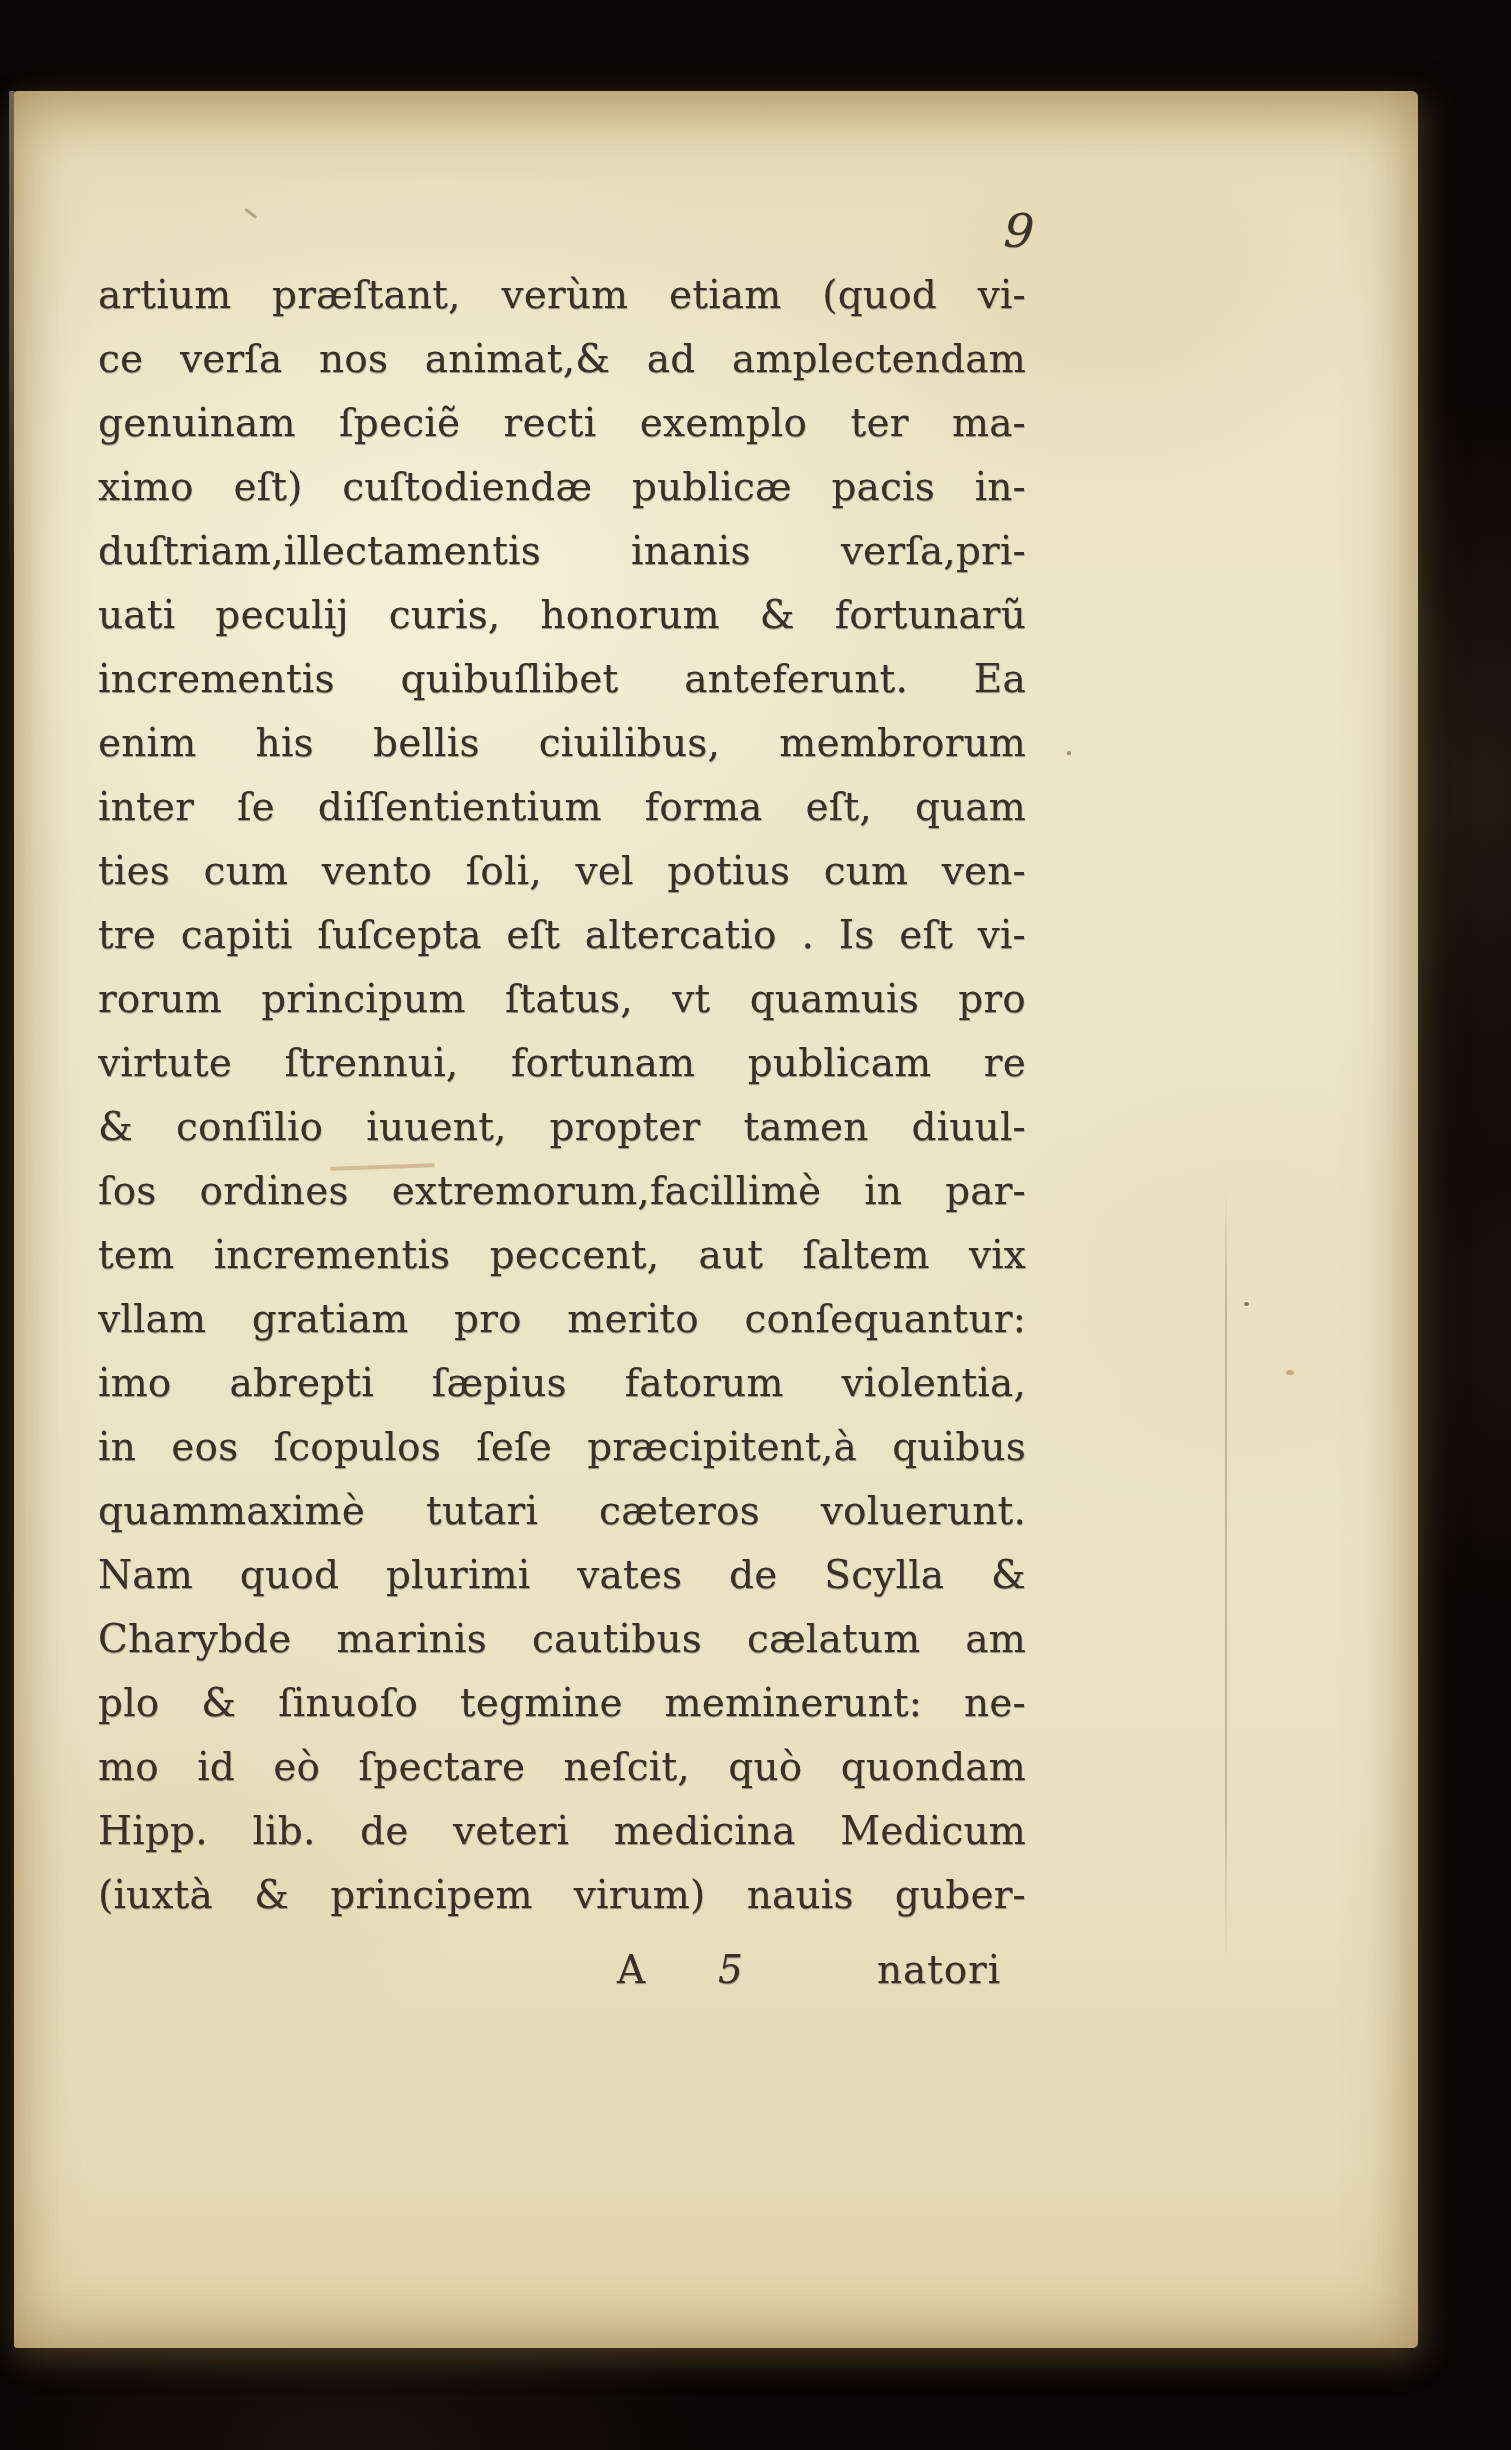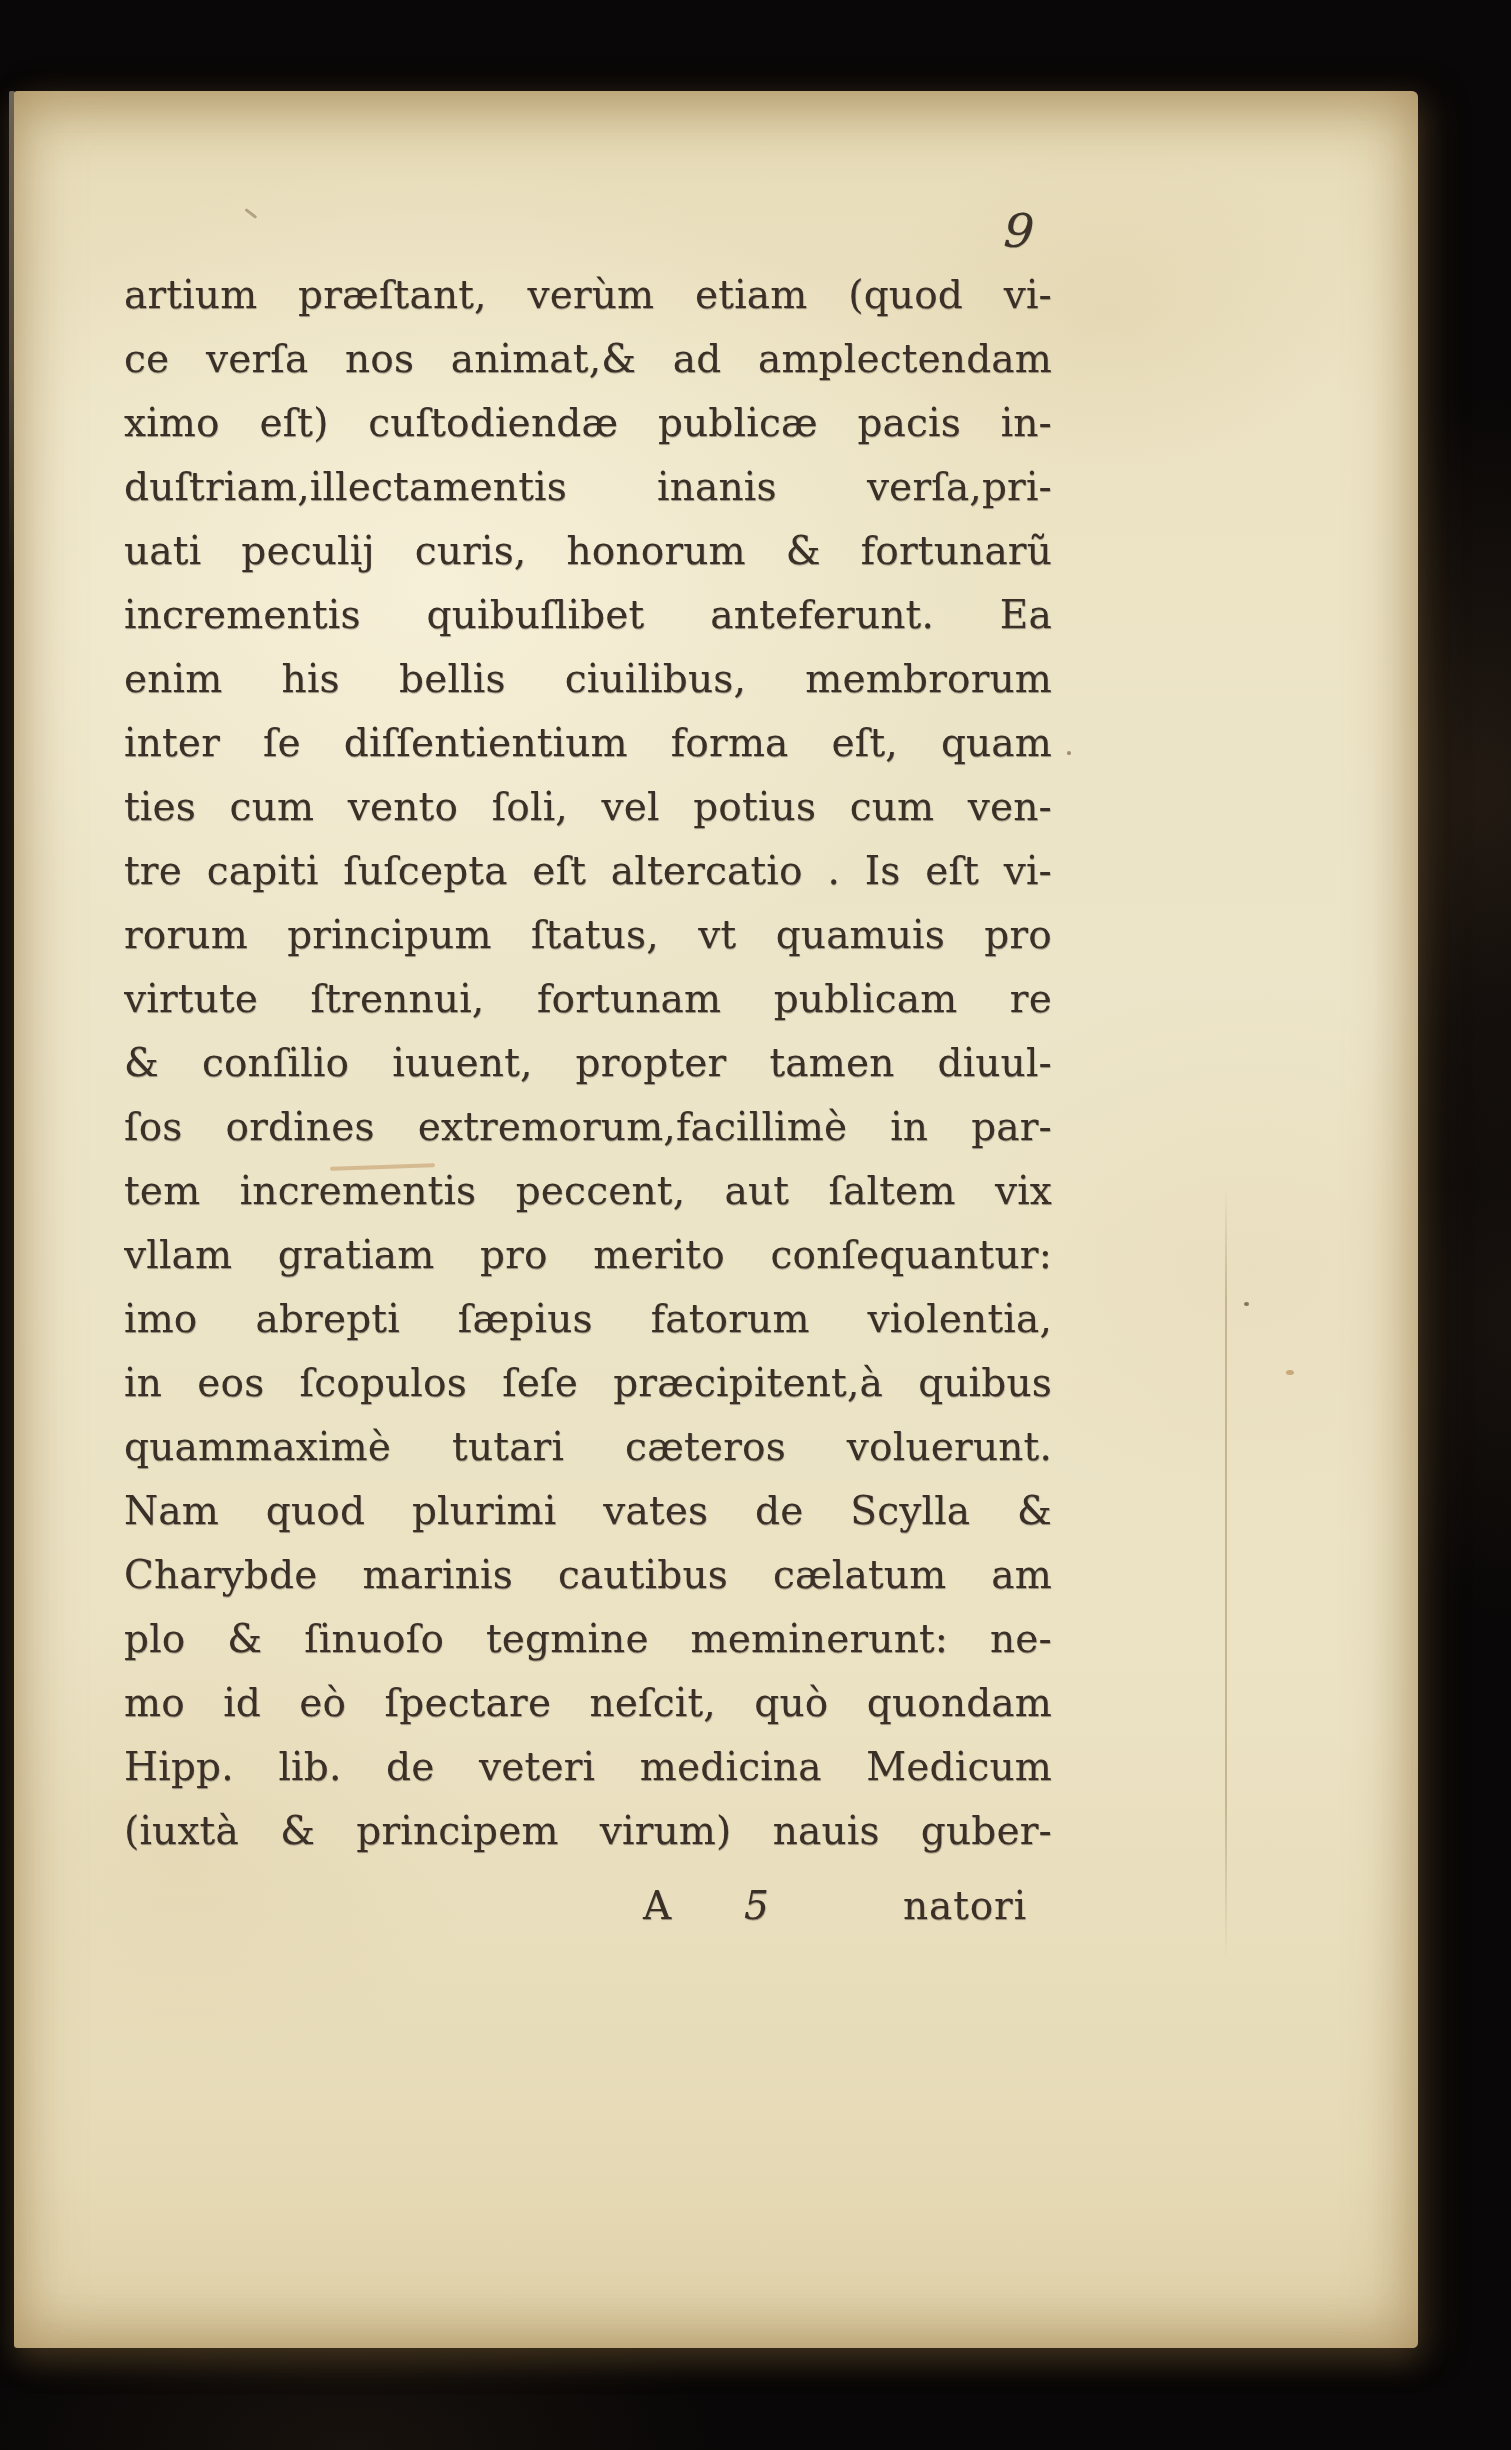--- a/index.html
+++ b/index.html
@@ -61,21 +61,21 @@
     left: 990px; top: 112px;
     font-size: 47px;
     font-style: italic;
     color: #3c332a;
     transform: rotate(4deg);
     text-shadow: 0.4px 0.5px 0.9px rgba(48,38,28,0.45);
   }
 
   .textblock {
     position: absolute;
-    left: 110px; top: 172px;
+    left: 84px; top: 172px;
     width: 928px;
     font-size: 39px;
     letter-spacing: 0.2px;
     color: #3a3028;
     text-shadow: 0.4px 0.5px 0.9px rgba(48,38,28,0.45);
   }
 
   .line {
     height: 64px;
     line-height: 64px;
@@ -127,20 +127,21 @@
 
   <div class="edge-sliver"></div>
 
   <div class="page">
 
     <div class="pagenum">9</div>
 
     <div class="textblock">
       <div class="line">artium præſtant, verùm etiam (quod vi-</div>
       <div class="line">ce verſa nos animat,&amp; ad amplectendam</div>
+      <div class="line">genuinam ſpeciẽ recti exemplo ter ma-</div>
       <div class="line">ximo eſt) cuſtodiendæ publicæ pacis in-</div>
       <div class="line">duſtriam,illectamentis inanis verſa,pri-</div>
       <div class="line">uati peculij curis, honorum &amp; fortunarũ</div>
       <div class="line">incrementis quibuſlibet anteferunt. Ea</div>
       <div class="line">enim his bellis ciuilibus, membrorum</div>
       <div class="line">inter ſe diſſentientium forma eſt, quam</div>
       <div class="line">ties cum vento ſoli, vel potius cum ven-</div>
       <div class="line">tre capiti ſuſcepta eſt altercatio . Is eſt vi-</div>
       <div class="line">rorum principum ſtatus, vt quamuis pro</div>
       <div class="line">virtute ſtrennui, fortunam publicam re</div>

